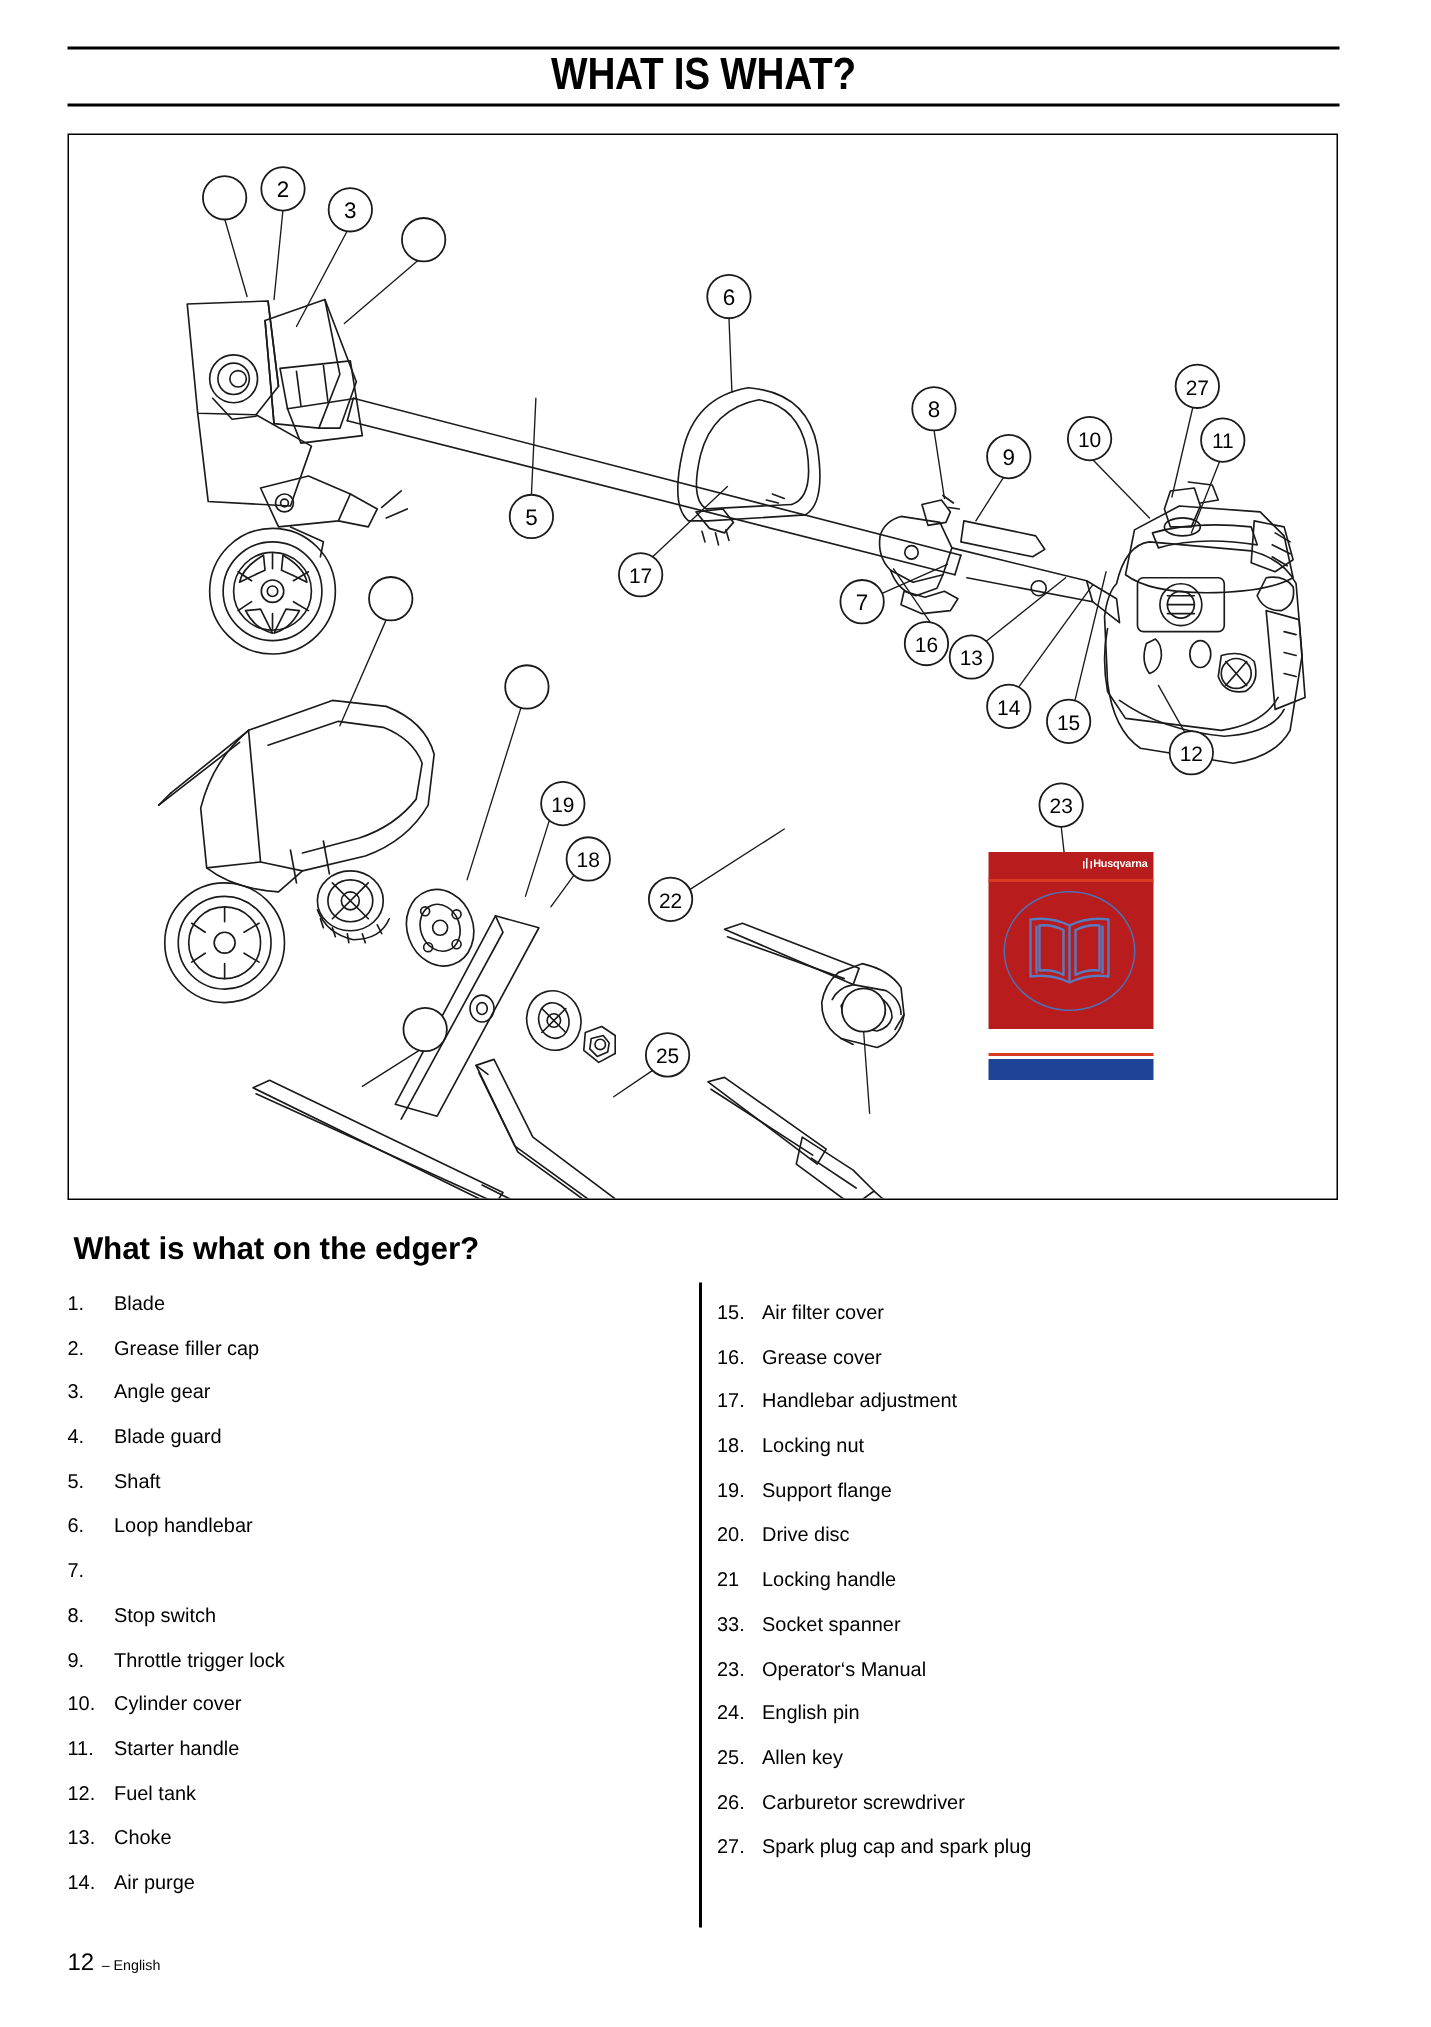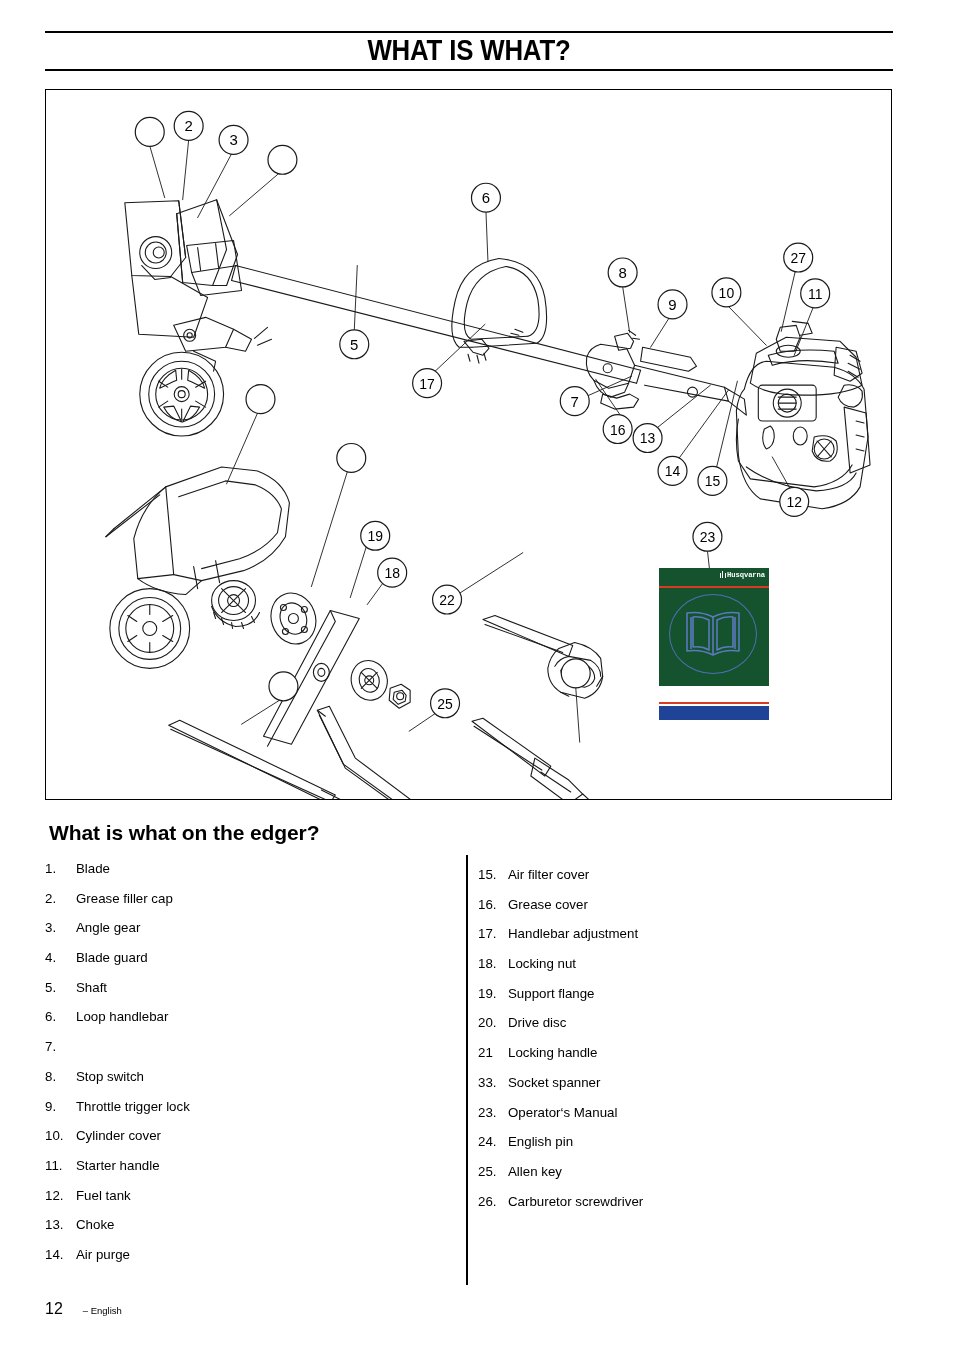--- a/index.html
+++ b/index.html
@@ -72,22 +72,21 @@
     left: 613px;
     top: 478px;
     width: 110px;
     height: 152px;
   }
   .manual-cover {
     position: absolute;
     left: 0; top: 0;
     width: 110px;
     height: 118px;
-    background: #14532d;
-    font-family: Liberation Mono, monospace;
+    background: #b91c1c;
   }
   .manual-topstripe {
     position: absolute;
     left: 0;
     top: 18px;
     width: 110px;
     height: 2px;
     background: #d93a22;
   }
   .manual-logo {
@@ -203,21 +202,21 @@
     top: 1300px;
     display: flex;
     align-items: baseline;
   }
   .footer-pagenum {
     font-size: 16px;
     font-weight: normal;
   }
   .footer-lang {
     font-size: 9.5px;
-    margin-left: 20px;
+    margin-left: 5px;
   }
 </style>
 </head>
 <body>
 
 <div class="hdr-rule top"></div>
 <div class="page-title">WHAT IS WHAT?</div>
 <div class="hdr-rule bot"></div>
 
 <div class="figure-box">
@@ -684,18 +683,22 @@
       <span class="part-label">English pin</span>
     </div>
     <div class="part-item">
       <span class="part-num">25.</span>
       <span class="part-label">Allen key</span>
     </div>
     <div class="part-item">
       <span class="part-num">26.</span>
       <span class="part-label">Carburetor screwdriver</span>
     </div>
+    <div class="part-item">
+      <span class="part-num">27.</span>
+      <span class="part-label">Spark plug cap and spark plug</span>
+    </div>
   </div>
 
 <div class="footer">
   <span class="footer-pagenum">12</span>
   <span class="footer-lang">– English</span>
 </div>
 
 </body></html>

